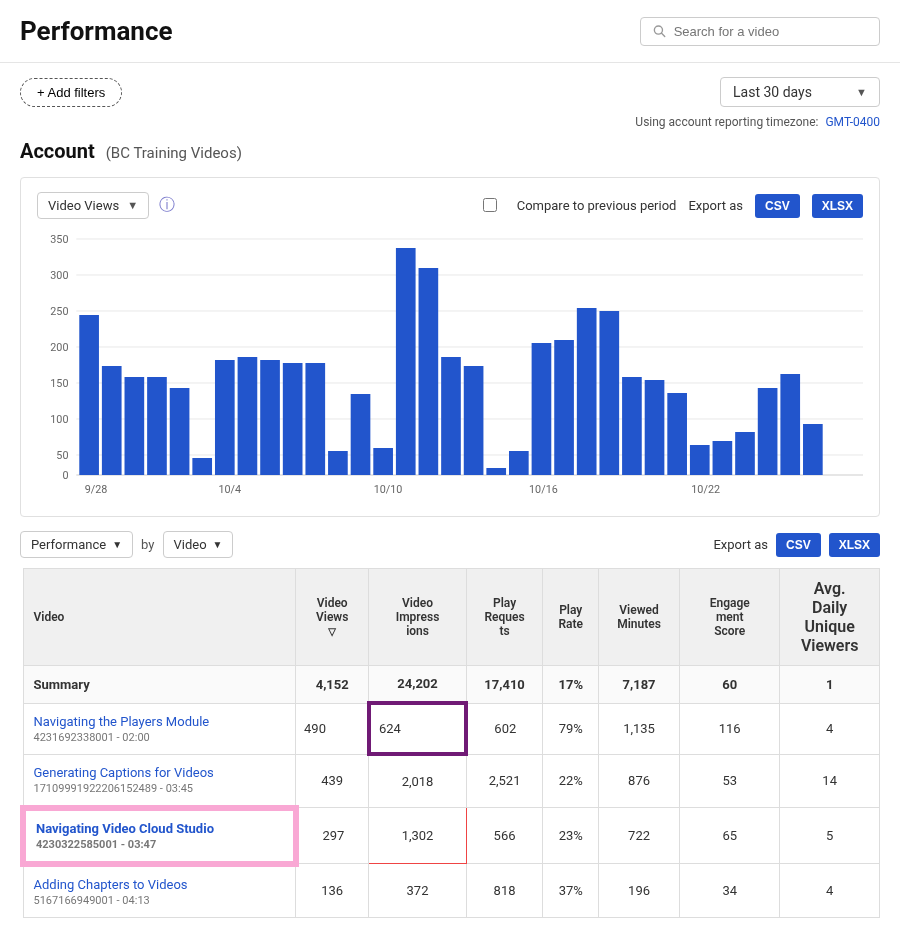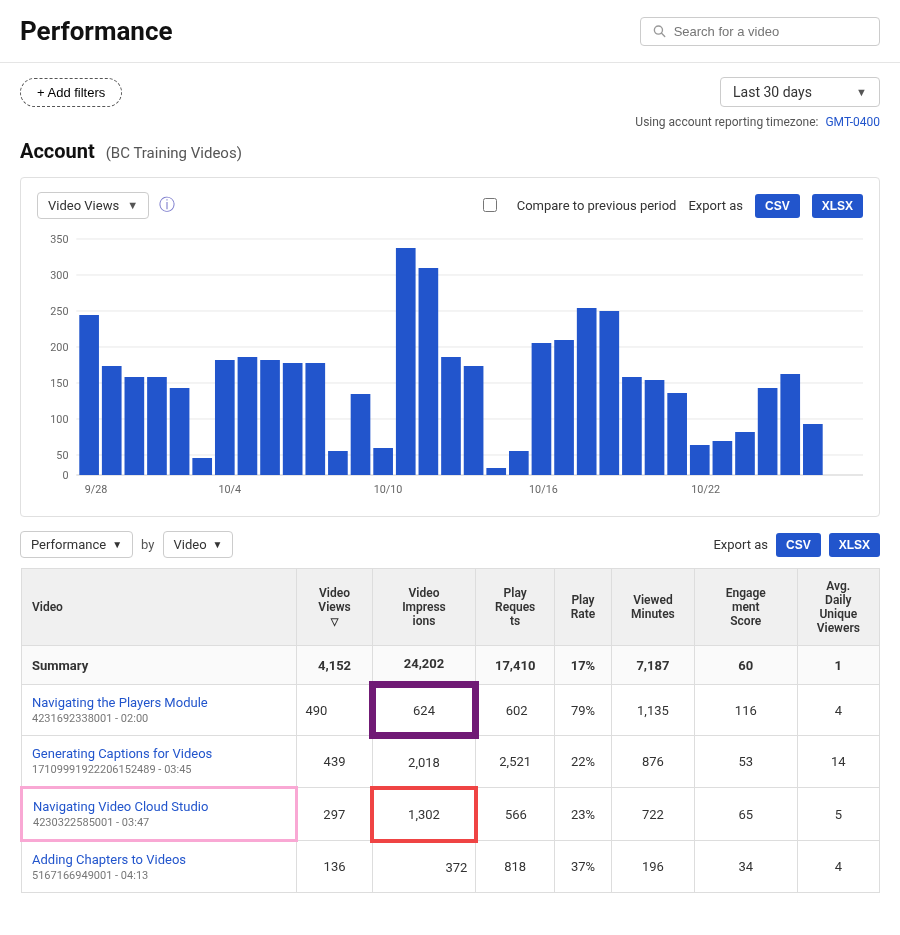--- a/index.html
+++ b/index.html
@@ -145,81 +145,81 @@
   <table style="width:100%; border-collapse:collapse; font-size:13px;">
     <thead>
       <tr style="background:#f0f0f0;">
         <th style="padding:10px 10px; text-align:left; font-weight:600; color:#333; font-size:12px; border:1px solid #ddd; min-width:180px;">Video</th>
         <th style="padding:10px 8px; text-align:center; font-weight:600; color:#333; font-size:12px; border:1px solid #ddd; cursor:pointer;">Video<br>Views<br><span style="font-size:10px;">▽</span></th>
         <th style="padding:10px 8px; text-align:center; font-weight:600; color:#333; font-size:12px; border:1px solid #ddd;">Video<br>Impress<br>ions</th>
         <th style="padding:10px 8px; text-align:center; font-weight:600; color:#333; font-size:12px; border:1px solid #ddd;">Play<br>Reques<br>ts</th>
         <th style="padding:10px 8px; text-align:center; font-weight:600; color:#333; font-size:12px; border:1px solid #ddd;">Play<br>Rate</th>
         <th style="padding:10px 8px; text-align:center; font-weight:600; color:#333; font-size:12px; border:1px solid #ddd;">Viewed<br>Minutes</th>
         <th style="padding:10px 17px; text-align:center; font-weight:600; color:#333; font-size:12px; border:1px solid #ddd;">Engage<br>ment<br>Score</th>
-        <th style="padding:10px 8px; text-align:center; font-weight:600; color:#333; font-size:12px; border:1px solid #ddd;">Avg.<br>Daily<br>Unique<br>Viewers</th>
+        <th style="padding:10px 8px; text-align:center; font-weight:600; color:#333; font-size:16px; border:1px solid #ddd;">Avg.<br>Daily<br>Unique<br>Viewers</th>
       </tr>
     </thead>
     <tbody id="table-body">
 
       <tr style="background:#fafafa; border-bottom:1px solid #e0e0e0;">
         <td style="padding:10px 10px; font-weight:700; border:1px solid #ddd;">Summary</td>
         <td style="padding:10px 8px; text-align:center; font-weight:700; border:1px solid #ddd;">4,152</td>
         <td style="padding:10px 8px; text-align:center; font-weight:700; border:1px solid #ddd;">24,202</td>
         <td style="padding:10px 8px; text-align:center; font-weight:700; border:1px solid #ddd;">17,410</td>
         <td style="padding:10px 8px; text-align:center; font-weight:700; border:1px solid #ddd;">17%</td>
         <td style="padding:10px 8px; text-align:center; font-weight:700; border:1px solid #ddd;">7,187</td>
         <td style="padding:10px 8px; text-align:center; font-weight:700; border:1px solid #ddd;">60</td>
         <td style="padding:10px 8px; text-align:center; font-weight:700; border:1px solid #ddd;">1</td>
       </tr>
     <tr style="border-bottom: 1px solid rgb(232, 232, 232);">
     <td style="padding:10px 10px; border:1px solid #ddd;">
       <a href="#" style="color:#2255cc; text-decoration:none; display:block; font-size:13px;">Navigating the Players Module</a>
       <span style="color:#777; font-size:11px;">4231692338001 - 02:00</span>
     </td>
     <td style="padding:10px 8px; text-align:left; border:1px solid #ddd;">490</td>
-    <td style="padding:10px 8px; text-align:center; border:7px solid #701a75;">624</td>
+    <td style="padding:10px 8px; border:4px solid #701a75;">624</td>
     <td style="padding:10px 8px; text-align:center; border:1px solid #ddd;">602</td>
     <td style="padding:10px 8px; text-align:center; border:1px solid #ddd;">79%</td>
     <td style="padding:10px 8px; text-align:center; border:1px solid #ddd;">1,135</td>
     <td style="padding:10px 12px; text-align:center; border:1px solid #ddd;">116</td>
     <td style="padding:10px 8px; text-align:center; border:1px solid #ddd;">4</td>
   </tr>
         <tr style="border-bottom: 1px solid rgb(232, 232, 232);">
     <td style="padding:10px 10px; border:1px solid #ddd;">
       <a href="#" style="color:#2255cc; text-decoration:none; display:block; font-size:13px;">Generating Captions for Videos</a>
       <span style="color:#777; font-size:11px;">17109991922206152489 - 03:45</span>
     </td>
     <td style="padding:10px 16px; text-align:center; border:1px solid #ddd;">439</td>
     <td style="padding:10px 16px; text-align:center; border:1px solid #ddd;">2,018</td>
     <td style="padding:10px 8px; text-align:center; border:1px solid #ddd;">2,521</td>
     <td style="padding:10px 8px; text-align:center; border:1px solid #ddd;">22%</td>
     <td style="padding:10px 8px; text-align:center; border:1px solid #ddd;">876</td>
     <td style="padding:10px 8px; text-align:center; border:1px solid #ddd;">53</td>
     <td style="padding:10px 8px; text-align:center; border:1px solid #ddd;">14</td>
   </tr>
         <tr style="border-bottom: 1px solid rgb(232, 232, 232);">
-    <td style="padding:10px 10px; border:3px solid #f9a8d4;">
+    <td style="padding:10px 10px; border:6px solid #f9a8d4;font-weight:bold;">
       <a href="#" style="color:#2255cc; text-decoration:none; display:block; font-size:13px;">Navigating Video Cloud Studio</a>
       <span style="color:#777; font-size:11px;">4230322585001 - 03:47</span>
     </td>
     <td style="padding:10px 8px; text-align:center; border:1px solid #ddd;">297</td>
-    <td style="padding:10px 20px; text-align:center; border:4px solid #ef4444;">1,302</td>
+    <td style="padding:10px 20px; text-align:center; border:1px solid #ef4444;">1,302</td>
     <td style="padding:10px 8px; text-align:center; border:1px solid #ddd;">566</td>
     <td style="padding:10px 8px; text-align:center; border:1px solid #ddd;">23%</td>
     <td style="padding:10px 8px; text-align:center; border:1px solid #ddd;">722</td>
     <td style="padding:10px 8px; text-align:center; border:1px solid #ddd;">65</td>
     <td style="padding:10px 8px; text-align:center; border:1px solid #ddd;">5</td>
   </tr>
         <tr style="border-bottom: 1px solid rgb(232, 232, 232);">
     <td style="padding:10px 10px; border:1px solid #ddd;">
       <a href="#" style="color:#2255cc; text-decoration:none; display:block; font-size:13px;">Adding Chapters to Videos</a>
       <span style="color:#777; font-size:11px;">5167166949001 - 04:13</span>
     </td>
     <td style="padding:10px 8px; text-align:center; border:1px solid #ddd;">136</td>
-    <td style="padding:10px 8px; text-align:right; border:1px solid #ddd;">372</td>
+    <td style="padding:10px 8px; text-align:center; border:1px solid #ddd;">372</td>
     <td style="padding:10px 8px; text-align:center; border:1px solid #ddd;">818</td>
     <td style="padding:10px 8px; text-align:center; border:1px solid #ddd;">37%</td>
     <td style="padding:10px 8px; text-align:center; border:1px solid #ddd;">196</td>
     <td style="padding:10px 8px; text-align:center; border:1px solid #ddd;">34</td>
     <td style="padding:10px 8px; text-align:center; border:1px solid #ddd;">4</td>
   </tr>
       </tbody>
   </table>
 </div>
 

